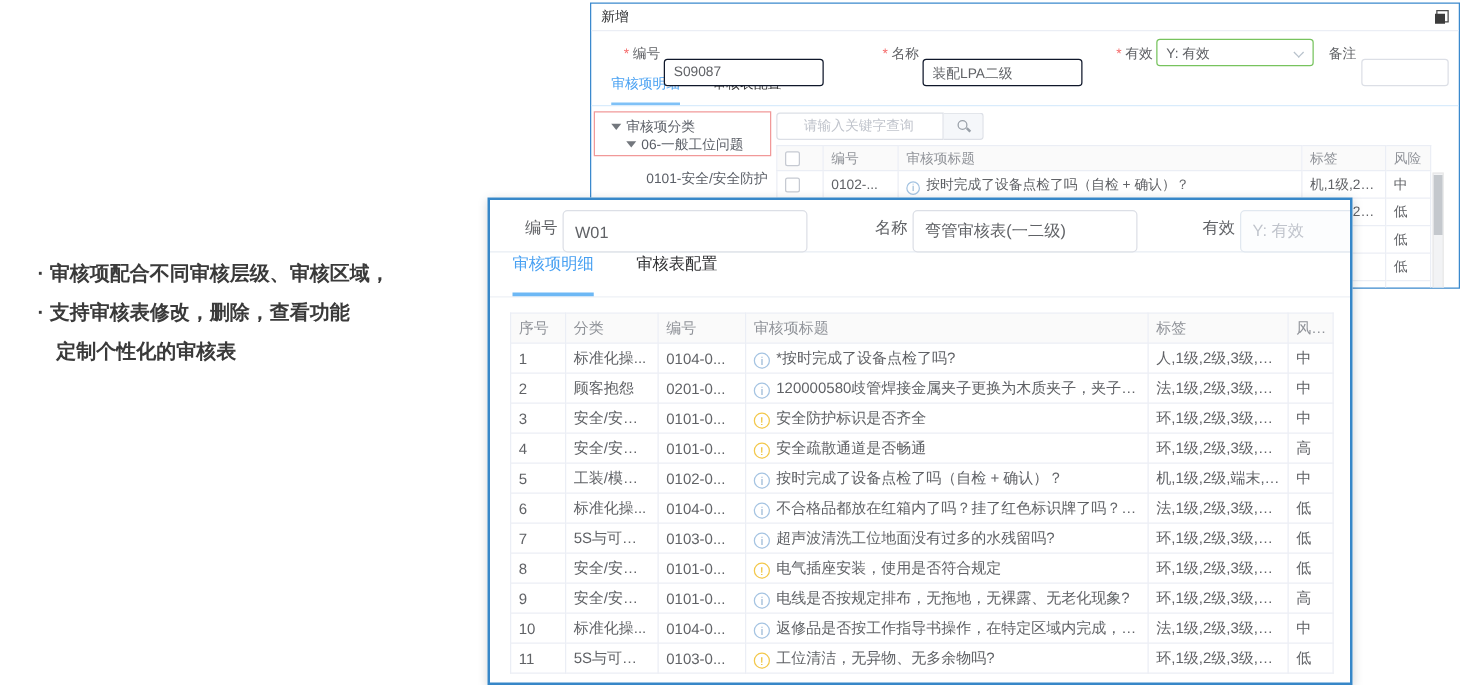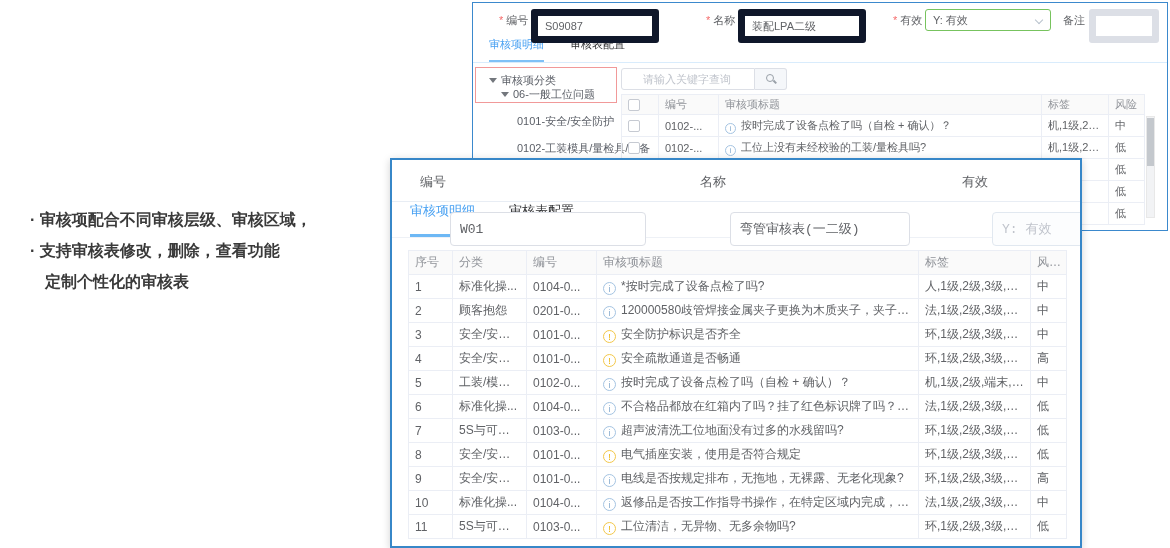--- a/index.html
+++ b/index.html
@@ -23,34 +23,34 @@
   .restore { margin-left:auto; position:relative; width:12px; height:12px; }
   .restore::before { content:''; position:absolute; right:0; top:0; width:8px; height:8px;
     border:1px solid #4a4a4a; background:#fff; }
   .restore::after { content:''; position:absolute; left:1px; bottom:1px; width:8px; height:8px;
     background:#3c3c3c; }
 
   
   .bg-form { position:relative; height:34px; }
   .bg-form .lab { position:absolute; top:10px; font-size:11px; color:#606266; }
   .star { color:#f56c6c; margin-right:3px; }
-  .inp { position:absolute; top:6px; height:22px; border:7px solid #0f172a; border-radius:3px;
+  .inp { position:absolute; top:22px; height:22px; border:1px solid #0f172a; border-radius:3px;
     font-size:11px; color:#606266; padding:10px 7px; background:#fff; outline:none;
     font-family:inherit; }
   .inp.gray { border-color:#dcdfe6; }
   .sel { position:absolute; top:6px; height:22px; border:1px solid #77c35e; border-radius:3px;
     font-size:11px; color:#606266; padding:3px 20px 0 7px; background:#fff; }
   .chev { position:absolute; right:8px; top:7px; width:6px; height:6px;
     border-right:1px solid #b8c2cc; border-bottom:1px solid #b8c2cc; transform:rotate(45deg); }
 
   .fg-form { position:relative; height:42px; border-bottom:1px solid #e8edf4; }
   .fg-form .lab { position:absolute; top:13px; font-size:13px; color:#606266; }
   .fg-inp { position:absolute; top:8px; height:26px; border:1px solid #dcdfe6; border-radius:4px;
     font-size:13px; color:#606266; padding:16px 9px; background:#fff; outline:none;
-    font-family:Liberation Mono, monospace;margin-top:44px; }
+    font-family:Liberation Sans, sans-serif; }
   .fg-inp.disabled { border-color:#e1e8f0; color:#c0c4cc; background:#fcfdfe; }
 
   
   .tabs { display:flex; }
   .bg-tabs { height:26px; padding-left:16px; border-bottom:1px solid #d9ecfc; }
   .bg-tabs .tab { font-size:11px; color:#303133; margin-right:26px; padding-bottom:6px; }
   .bg-tabs .tab.active { color:#47a0f2; border-bottom:2px solid #7fc1f7; }
   .fg-tabs { height:36px; padding-left:18px; border-bottom:1px solid #eef1f6; }
   .fg-tabs .tab { font-size:13px; color:#303133; margin-right:34px; padding-bottom:9px; }
   .fg-tabs .tab.active { color:#47a0f2; border-bottom:3px solid #6db8f5; }
@@ -112,20 +112,24 @@
 </head>
 <body>
 
 <div class="left-notes">
   <div class="note-line"><span>·</span> <span>审核项配合不同审核层级、审核区域，</span></div>
   <div class="note-line"><span>·</span> <span>支持审核表修改，删除，查看功能</span></div>
   <div class="note-line note-cont"><span>定制个性化的审核表</span></div>
 </div>
 
 <div class="window" id="bg-win">
+  <div class="titlebar">
+    <span class="wtitle">新增</span>
+    <span class="restore"></span>
+  </div>
 
   <div class="bg-form">
     <span class="lab" style="left:26px"><span class="star">*</span><span>编号</span></span>
     <input class="inp" style="left: 58px; width: 128px;" readonly="" value="S09087">
     <span class="lab" style="left:233px"><span class="star">*</span><span>名称</span></span>
     <input class="inp" style="left: 265px; width: 128px;" readonly="" value="装配LPA二级">
     <span class="lab" style="left:420px"><span class="star">*</span><span>有效</span></span>
     <div class="sel" style="left:452px;width:126px">
       <span>Y: 有效</span>
       <span class="chev"></span>

